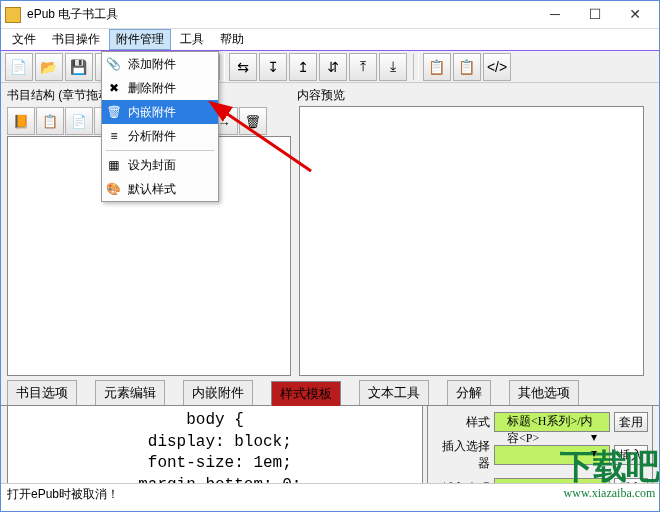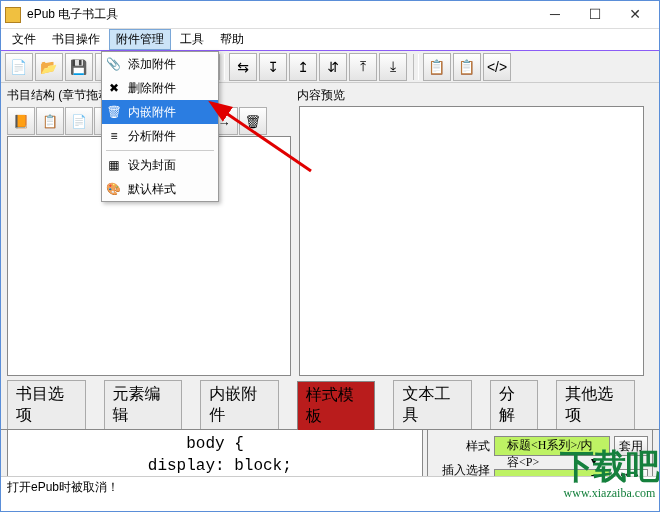--- a/index.html
+++ b/index.html
@@ -18,30 +18,30 @@
 .mid { display: flex; padding: 4px 6px 2px 6px; gap: 6px; }
 .panel-label { font-size: 12px; margin-bottom: 2px; }
 .left-col { width: 284px; }
 .right-col { flex: 1; }
 .toolrow { height: 30px; display: flex; align-items: center; gap: 0; }
 .smbtn { width: 28px; height: 28px; border: 1px solid #b0b0b0; background: linear-gradient(#fefefe,#e4e4e4); margin-right: 1px; display: flex; align-items: center; justify-content: center; font-size: 13px; }
 .whitearea { background: #fff; border: 1px solid #888; }
 .tree-area { height: 240px; margin-top: 0; }
 .preview-area { height: 270px; width: 345px; margin-left: 2px; }
 .tabs { display: flex; padding: 2px 6px 0 6px; border-bottom: 1px solid #888; }
-.tab { padding: 3px 8px; border: 1px solid #aaa; border-bottom: none; background: #ececec; margin-right: 18px; font-size: 16px; }
+.tab { padding: 3px 8px; border: 1px solid #aaa; border-bottom: none; background: #ececec; margin-right: 18px; font-size: 13px; }
 .tab.active { background: #b91c1c; position: relative; top: 1px; border-color:#888; }
 .bottom-pane { display: flex; padding: 0 6px; gap: 4px; }
 .code-box { flex: 1; background: #fff; border: 1px solid #888; border-top: none; padding: 4px 6px; font-family: "Courier New", monospace; font-size: 16px; line-height: 1.35; height: 96px; overflow: hidden; white-space: pre; text-align: center; }
 .side-form { width: 226px; border: 1px solid #888; border-top:none; background: #f0f0f0; padding: 6px 4px; height: 96px; font-family: Liberation Serif, serif; }
 .frow { display: flex; align-items: center; margin-bottom: 6px; gap: 4px; }
 .frow label { width: 58px; font-size: 12px; text-align: right; }
 .sel { flex: 1; height: 20px; border: 1px solid #888; background: #bef264; font-size: 12px; padding: 0 12px; }
 .btn { width: 34px; height: 20px; border: 1px solid #888; background: linear-gradient(#fefefe,#e4e4e4); font-size: 12px; text-align: center; line-height: 18px; }
-.status { position: absolute; bottom: 0; left: 0; right: 0; height: 35px; background: #fff; border-top: 1px solid #ccc; padding: 2px 6px; font-size: 12px; font-family: SimSun, sans-serif; }
+.status { position: absolute; bottom: 0; left: 0; right: 0; height: 28px; background: #fff; border-top: 1px solid #ccc; padding: 2px 6px; font-size: 12px; font-family: SimSun, sans-serif; }
 .dropdown { position: absolute; top: 50px; left: 100px; width: 118px; background: #fdfdfd; border: 1px solid #9a9a9a; box-shadow: 2px 2px 4px rgba(0,0,0,0.25); z-index: 100; }
 .dropdown .dditem { display: flex; align-items: center; height: 24px; padding: 0 8px 0 4px; gap: 6px; font-size: 12px; }
 .dropdown .dditem.hover { background: #2b7de1; color: #fff; }
 .dropdown .ddicon { width: 16px; height: 16px; display: flex; align-items: center; justify-content: center; font-size: 12px; }
 .dropdown .ddsep { height: 1px; background: #ccc; margin: 2px 4px; }
 .arrow { position: absolute; z-index: 200; pointer-events: none; }
 .watermark { position: absolute; right: 0; bottom: 10px; font-size: 34px; font-weight: bold; color: #15803d; letter-spacing: -1px; z-index: 300; font-family: "Microsoft YaHei"; }
 .watermark .sub { font-size: 12px; font-weight: normal; display: block; text-align: center; margin-top: -4px; letter-spacing: 0; }
 </style>
 </head>

